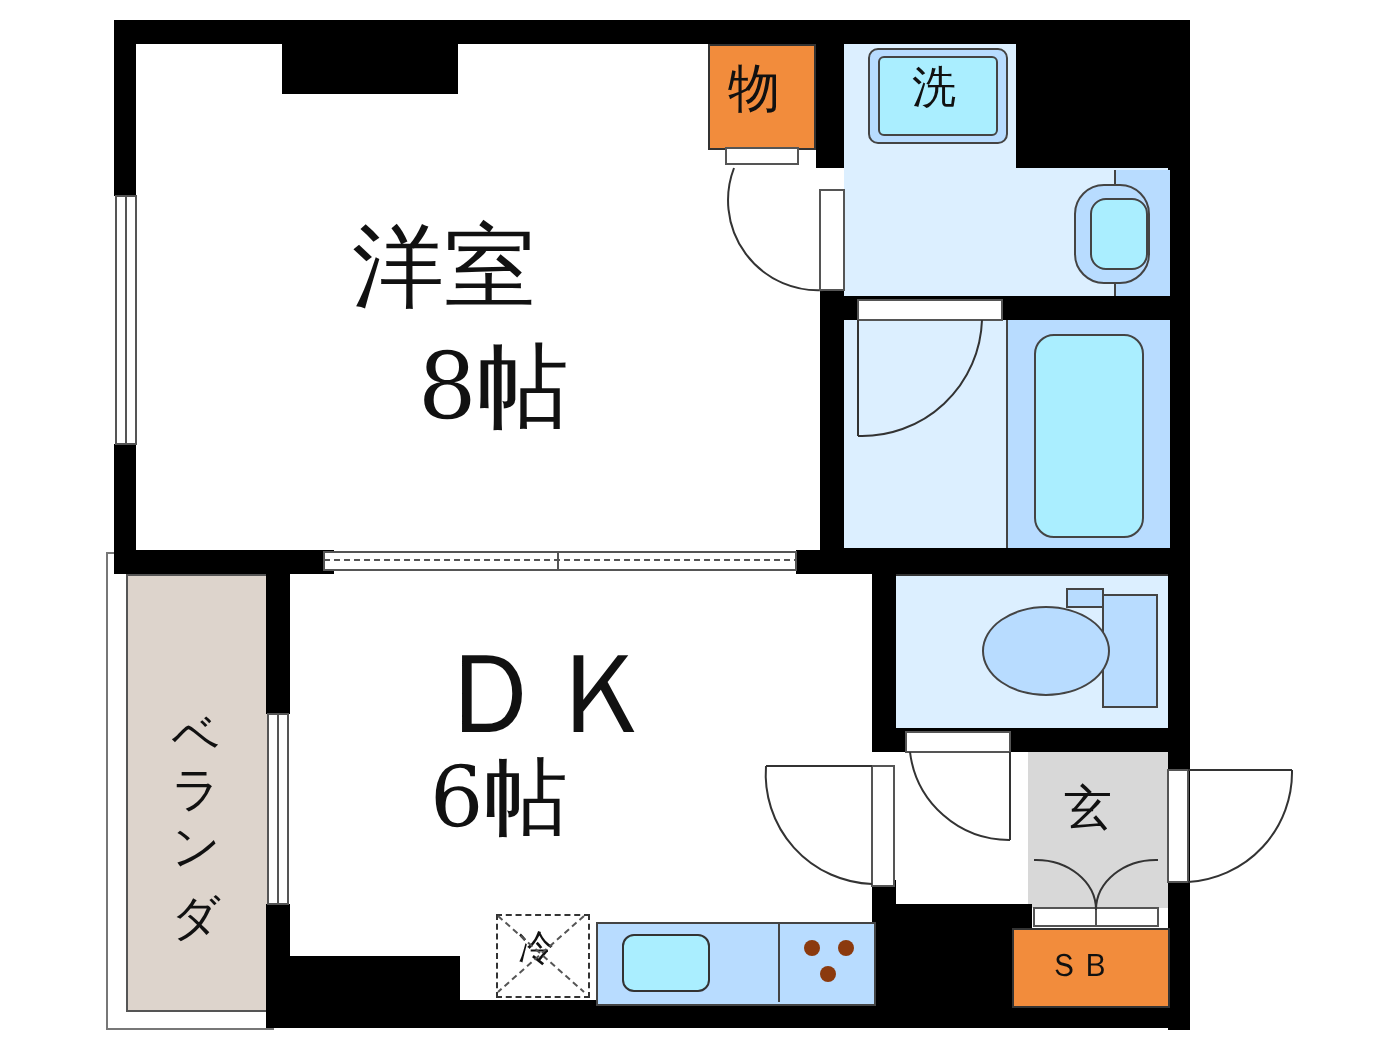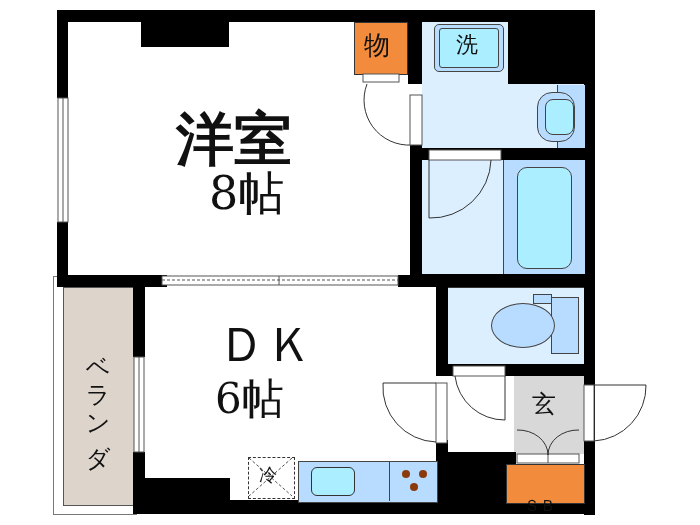--- a/index.html
+++ b/index.html
@@ -38,21 +38,21 @@
 <div class="wall" style="left:133px;top:500px;width:462px;height:14px;"></div>
 <div class="wall" style="left:436px;top:287px;width:12px;height:80px;"></div>
 <div class="wall" style="left:436px;top:364px;width:159px;height:12px;"></div>
 <div class="wall" style="left:436px;top:440px;width:12px;height:74px;"></div>
 <div class="wall" style="left:436px;top:452px;width:80px;height:62px;"></div>
 
 <div class="abs" style="left:354px;top:22px;width:52px;height:51px;background:#f28c3c;border:1px solid #333;"></div>
 <span class="room-label" style="left:364px;top:32px;font-size:26px;">物</span>
 
 <div class="abs" style="left:506px;top:464px;width:77px;height:38px;background:#f28c3c;border:1px solid #333;"></div>
-<span class="room-label" style="left:524px;top:498px;font-size:16px;">ＳＢ</span>
+<span class="room-label" style="left:524px;top:475px;font-size:16px;">ＳＢ</span>
 
 <div class="abs" style="left:434px;top:24px;width:68px;height:46px;background:#b8dcff;border:1.5px solid #444;border-radius:5px;"></div>
 <div class="abs" style="left:439px;top:28px;width:58px;height:38px;background:#aaeeff;border:1.5px solid #444;border-radius:3px;"></div>
 <span class="room-label" style="left:456px;top:34px;font-size:22px;">洗</span>
 
 <div class="abs" style="left:557px;top:85px;width:27px;height:63px;background:#b8dcff;border-left:1px solid #444;"></div>
 <div class="abs" style="left:537px;top:92px;width:36px;height:48px;background:#b8dcff;border:1.5px solid #444;border-radius:15px;"></div>
 <div class="abs" style="left:545px;top:99px;width:27px;height:34px;background:#aaeeff;border:1.5px solid #444;border-radius:8px;"></div>
 
 <div class="abs" style="left:503px;top:160px;width:81px;height:114px;background:#b8dcff;border-left:1px solid #444;"></div>
@@ -107,21 +107,21 @@
 
   <rect x="517" y="454" width="62" height="9" fill="#fff" stroke="#555"></rect>
   <line x1="548" y1="454" x2="548" y2="463" stroke="#555"></line>
   <path d="M517 430 A30 25 0 0 1 548 455" fill="none" stroke="#333"></path>
   <path d="M579 430 A30 25 0 0 0 548 455" fill="none" stroke="#333"></path>
 
   <line x1="249" y1="458" x2="292" y2="496" stroke="#555" stroke-dasharray="3,2"></line>
   <line x1="292" y1="458" x2="249" y2="496" stroke="#555" stroke-dasharray="3,2"></line>
 </svg>
 
-<span class="room-label" style="left:176px;top:110px;font-size:58px;font-weight:bold;">洋室</span>
+<span class="room-label" style="left:176px;top:110px;font-size:46px;">洋室</span>
 <span class="room-label" style="left:176px;top:170px;font-size:46px;margin-left:33px;">8帖</span>
 
-<span class="room-label" style="left:218px;top:320px;font-size:48px;">ＤＫ</span>
+<span class="room-label" style="left:218px;top:320px;font-size:56px;">ＤＫ</span>
 <span class="room-label" style="left:215px;top:378px;font-size:42px;">6帖</span>
 
 <span class="room-label" style="left:86px;top:340px;font-size:24px;writing-mode:vertical-rl;letter-spacing:2px;">ベランダ</span>
 
 <span class="room-label" style="left:532px;top:392px;font-size:24px;">玄</span>
 
 </body></html>

